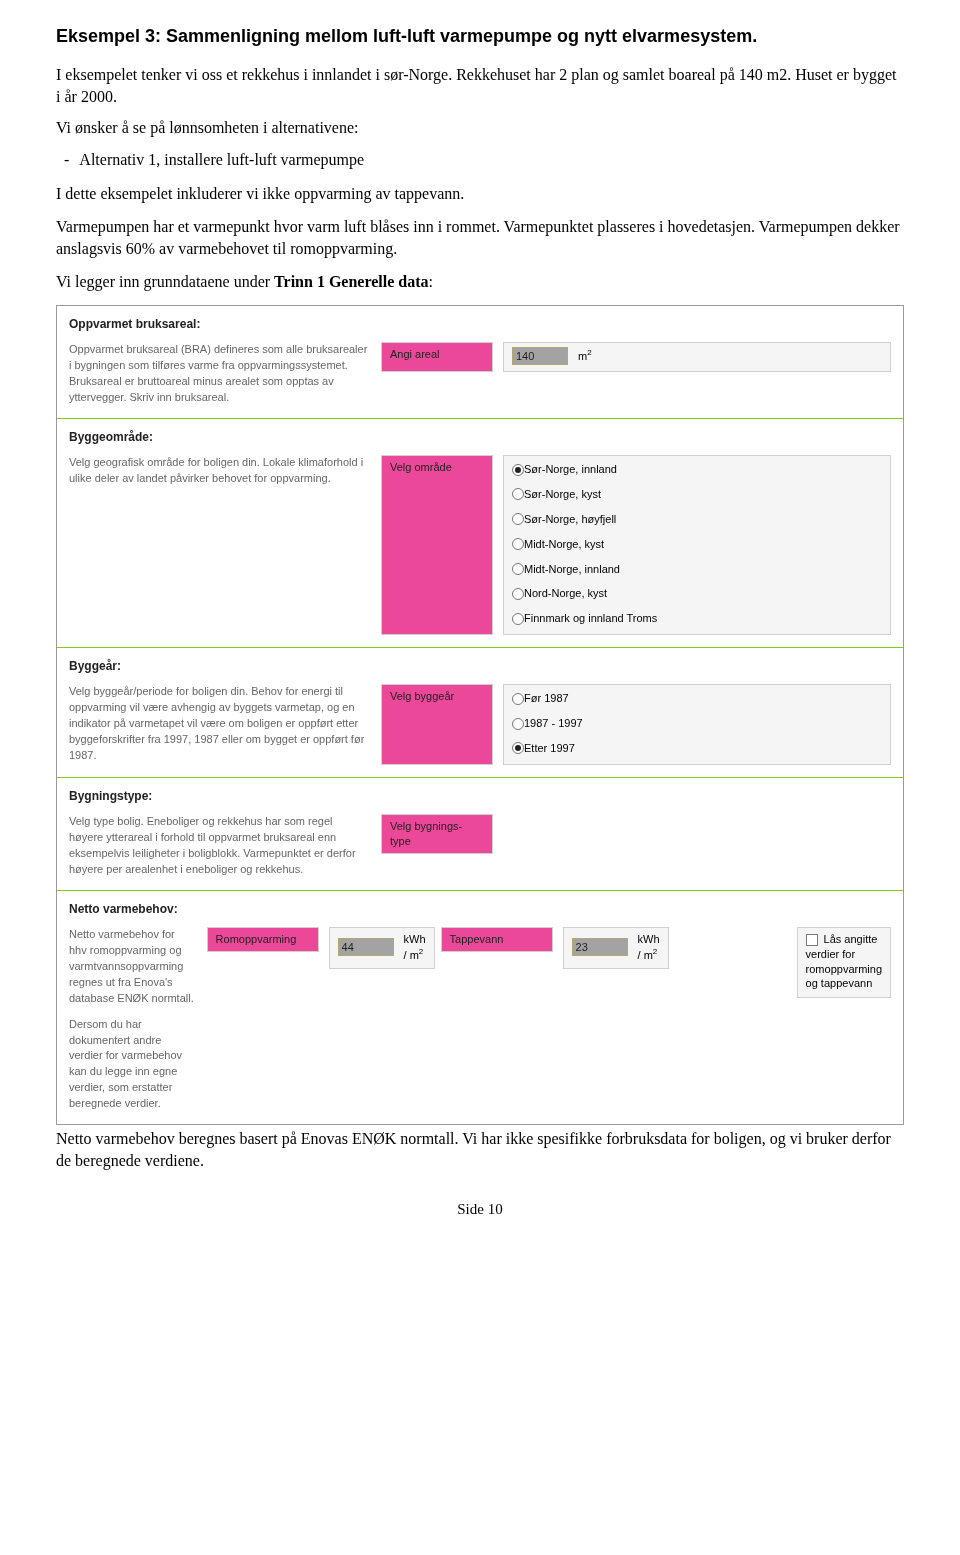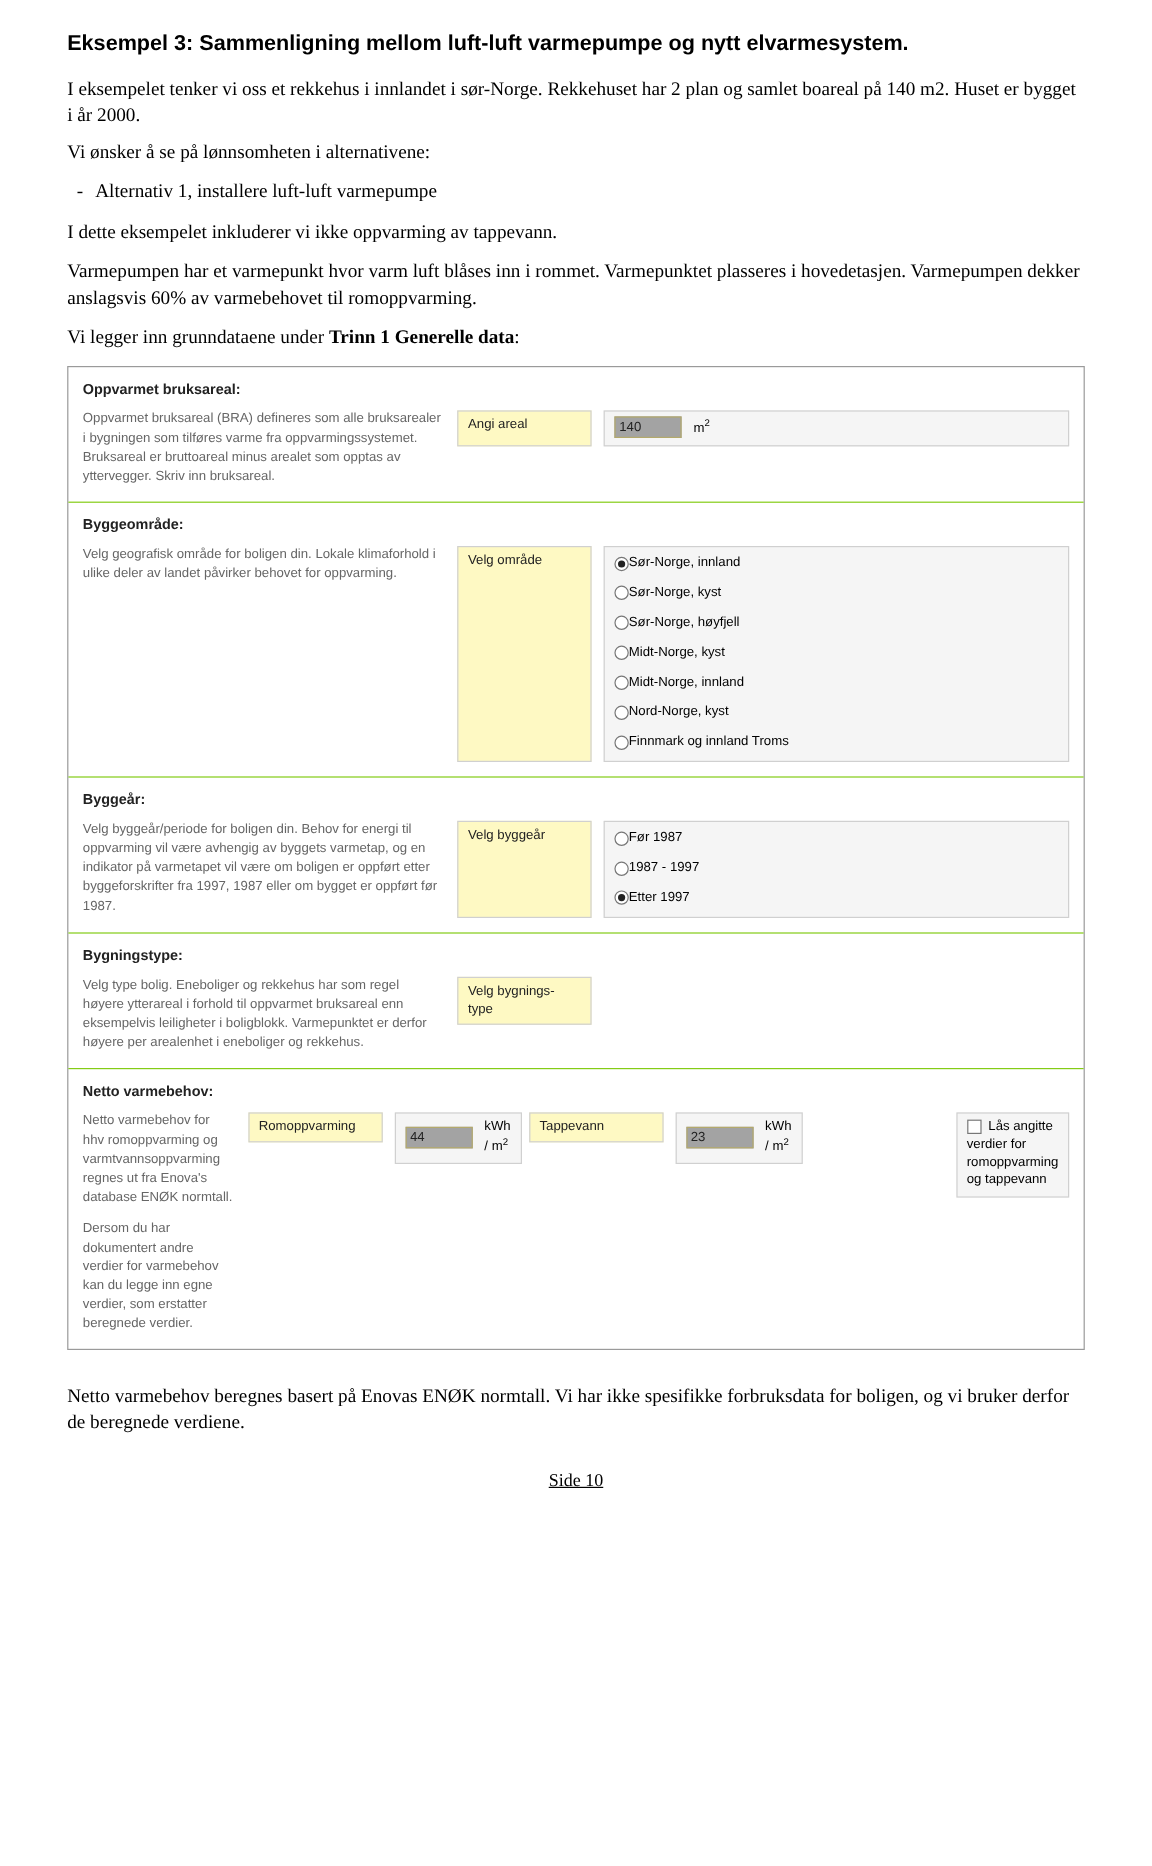--- a/index.html
+++ b/index.html
@@ -72,21 +72,21 @@
     font-size: 11px;
     line-height: 1.45;
   }
   .field-col {
     flex: 1;
     display: flex;
     gap: 10px;
   }
   .label-box {
     width: 112px;
-    background: #fef9c3;
+    background: #ec4899;
     border: 1px solid #d0d0d0;
     padding: 4px 8px;
     font-family: Verdana, Geneva, sans-serif;
     font-size: 11px;
     color: #222;
   }
   .options-box {
     flex: 1;
     background: #f5f5f5;
     border: 1px solid #d0d0d0;
@@ -152,21 +152,20 @@
   .field-line {
     display: flex;
     align-items: flex-start;
     gap: 10px;
   }
   .footer {
     text-align: center;
     font-family: "Times New Roman", Times, serif;
     font-size: 15px;
     margin-top: 28px;
-    text-decoration: underline;
   }
 </style>
 </head>
 <body>
 
 <h1 class="doc-title">Eksempel 3: Sammenligning mellom luft-luft varmepumpe og nytt elvarmesystem.</h1>
 
 <p class="intro">I eksempelet tenker vi oss et rekkehus i innlandet i sør-Norge. Rekkehuset har 2 plan og samlet boareal på 140 m2. Huset er bygget i år 2000.</p>
 <p class="intro">Vi ønsker å se på lønnsomheten i alternativene:</p>
 <ul class="alts">
@@ -296,15 +295,15 @@
           <div class="options-box">
             <span class="chk"></span><span>Lås angitte verdier for romoppvarming og tappevann</span>
           </div>
         </div>
       </div>
     </div>
   </div>
 
 </div>
 
-<p class="par" style="margin-top:28px">Netto varmebehov beregnes basert på Enovas ENØK normtall. Vi har ikke spesifikke forbruksdata for boligen, og vi bruker derfor de beregnede verdiene.</p>
+<p class="par" style="margin-top:3px">Netto varmebehov beregnes basert på Enovas ENØK normtall. Vi har ikke spesifikke forbruksdata for boligen, og vi bruker derfor de beregnede verdiene.</p>
 
 <div class="footer">Side 10</div>
 
 </body></html>

